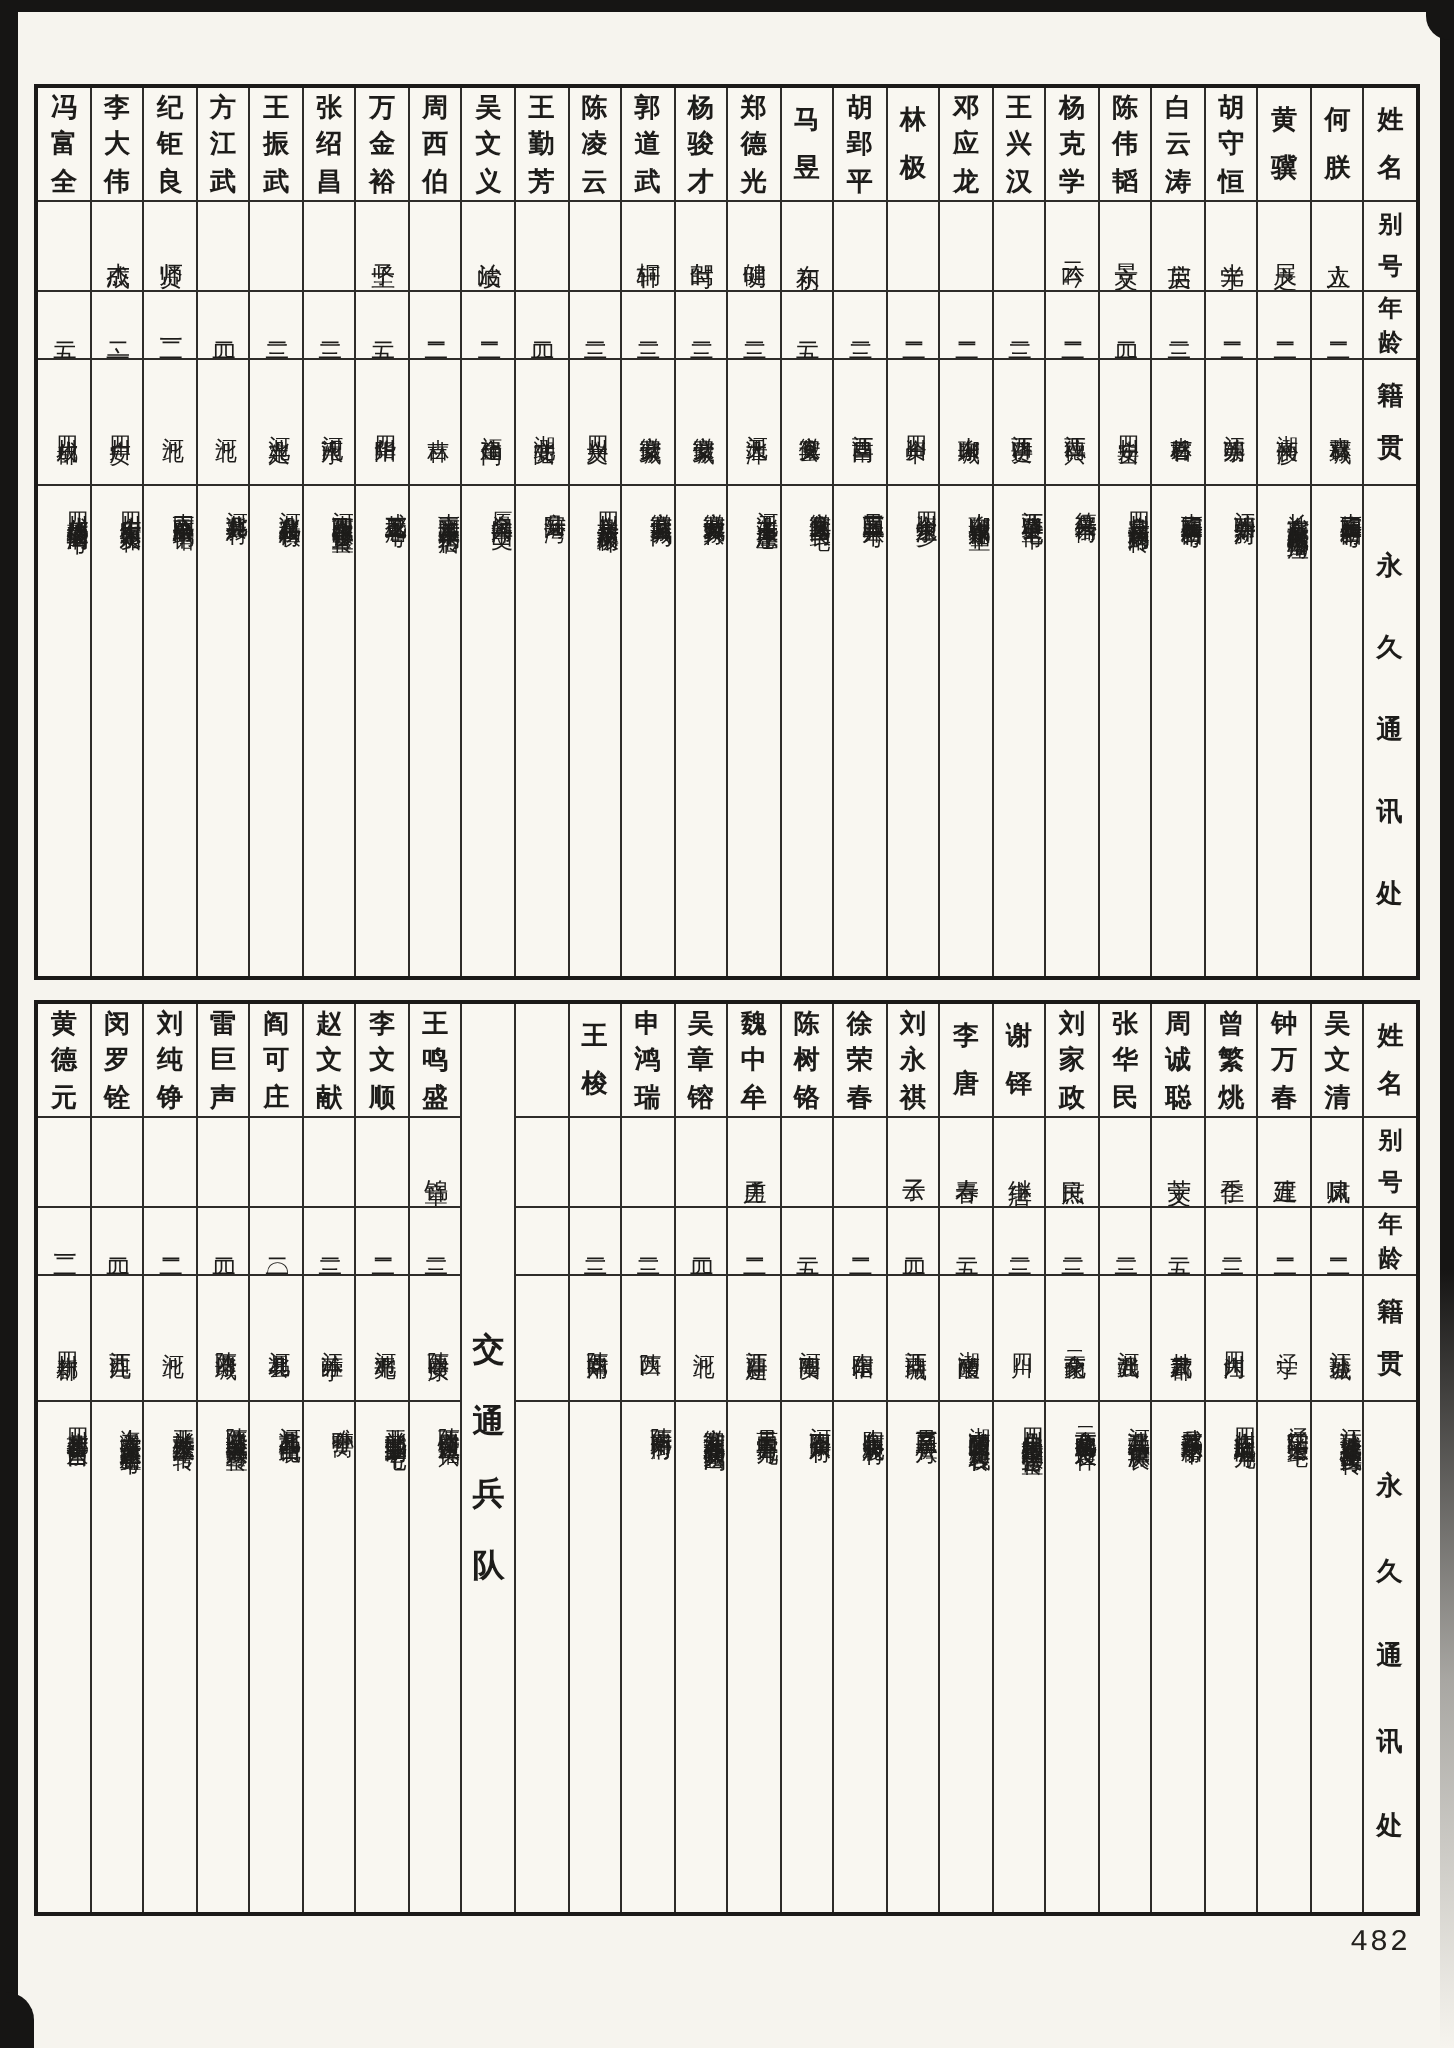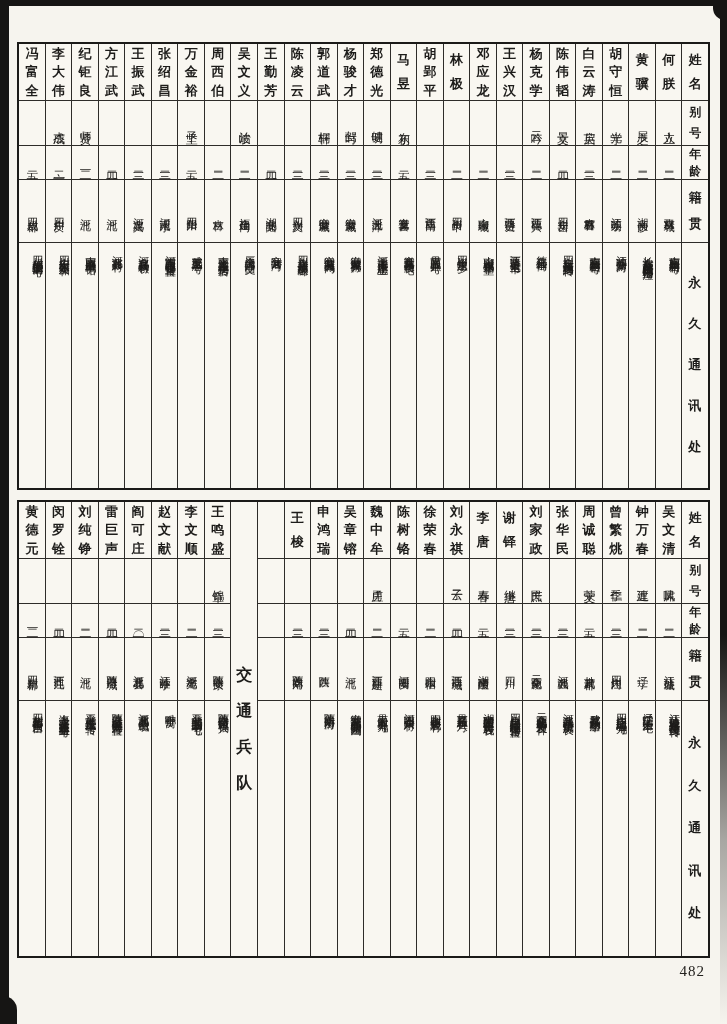--- a/index.html
+++ b/index.html
@@ -68,21 +68,21 @@
   .unit-col { flex:1 1 0; min-width:0; border-left:1px solid #2e2c29; display:flex; }
   .unit-label {
     flex:1; display:flex; flex-direction:column;
     justify-content:center; align-items:center; gap:15px;
     font-size:16px; font-weight:bold;
   }
 
   .page-number {
     position:absolute; right:22px; bottom:44px;
     font-size:15px; letter-spacing:1px; color:#23211e;
-    font-family:Liberation Serif, serif;
+    font-family:Liberation Mono, monospace;
   }
 </style>
 </head>
 <body>
 
 <div class="page">
   <div class="edge edge-top"></div>
   <div class="edge edge-left"></div>
   <div class="edge edge-right"></div>
   <div class="edge edge-blotch-bl"></div>

